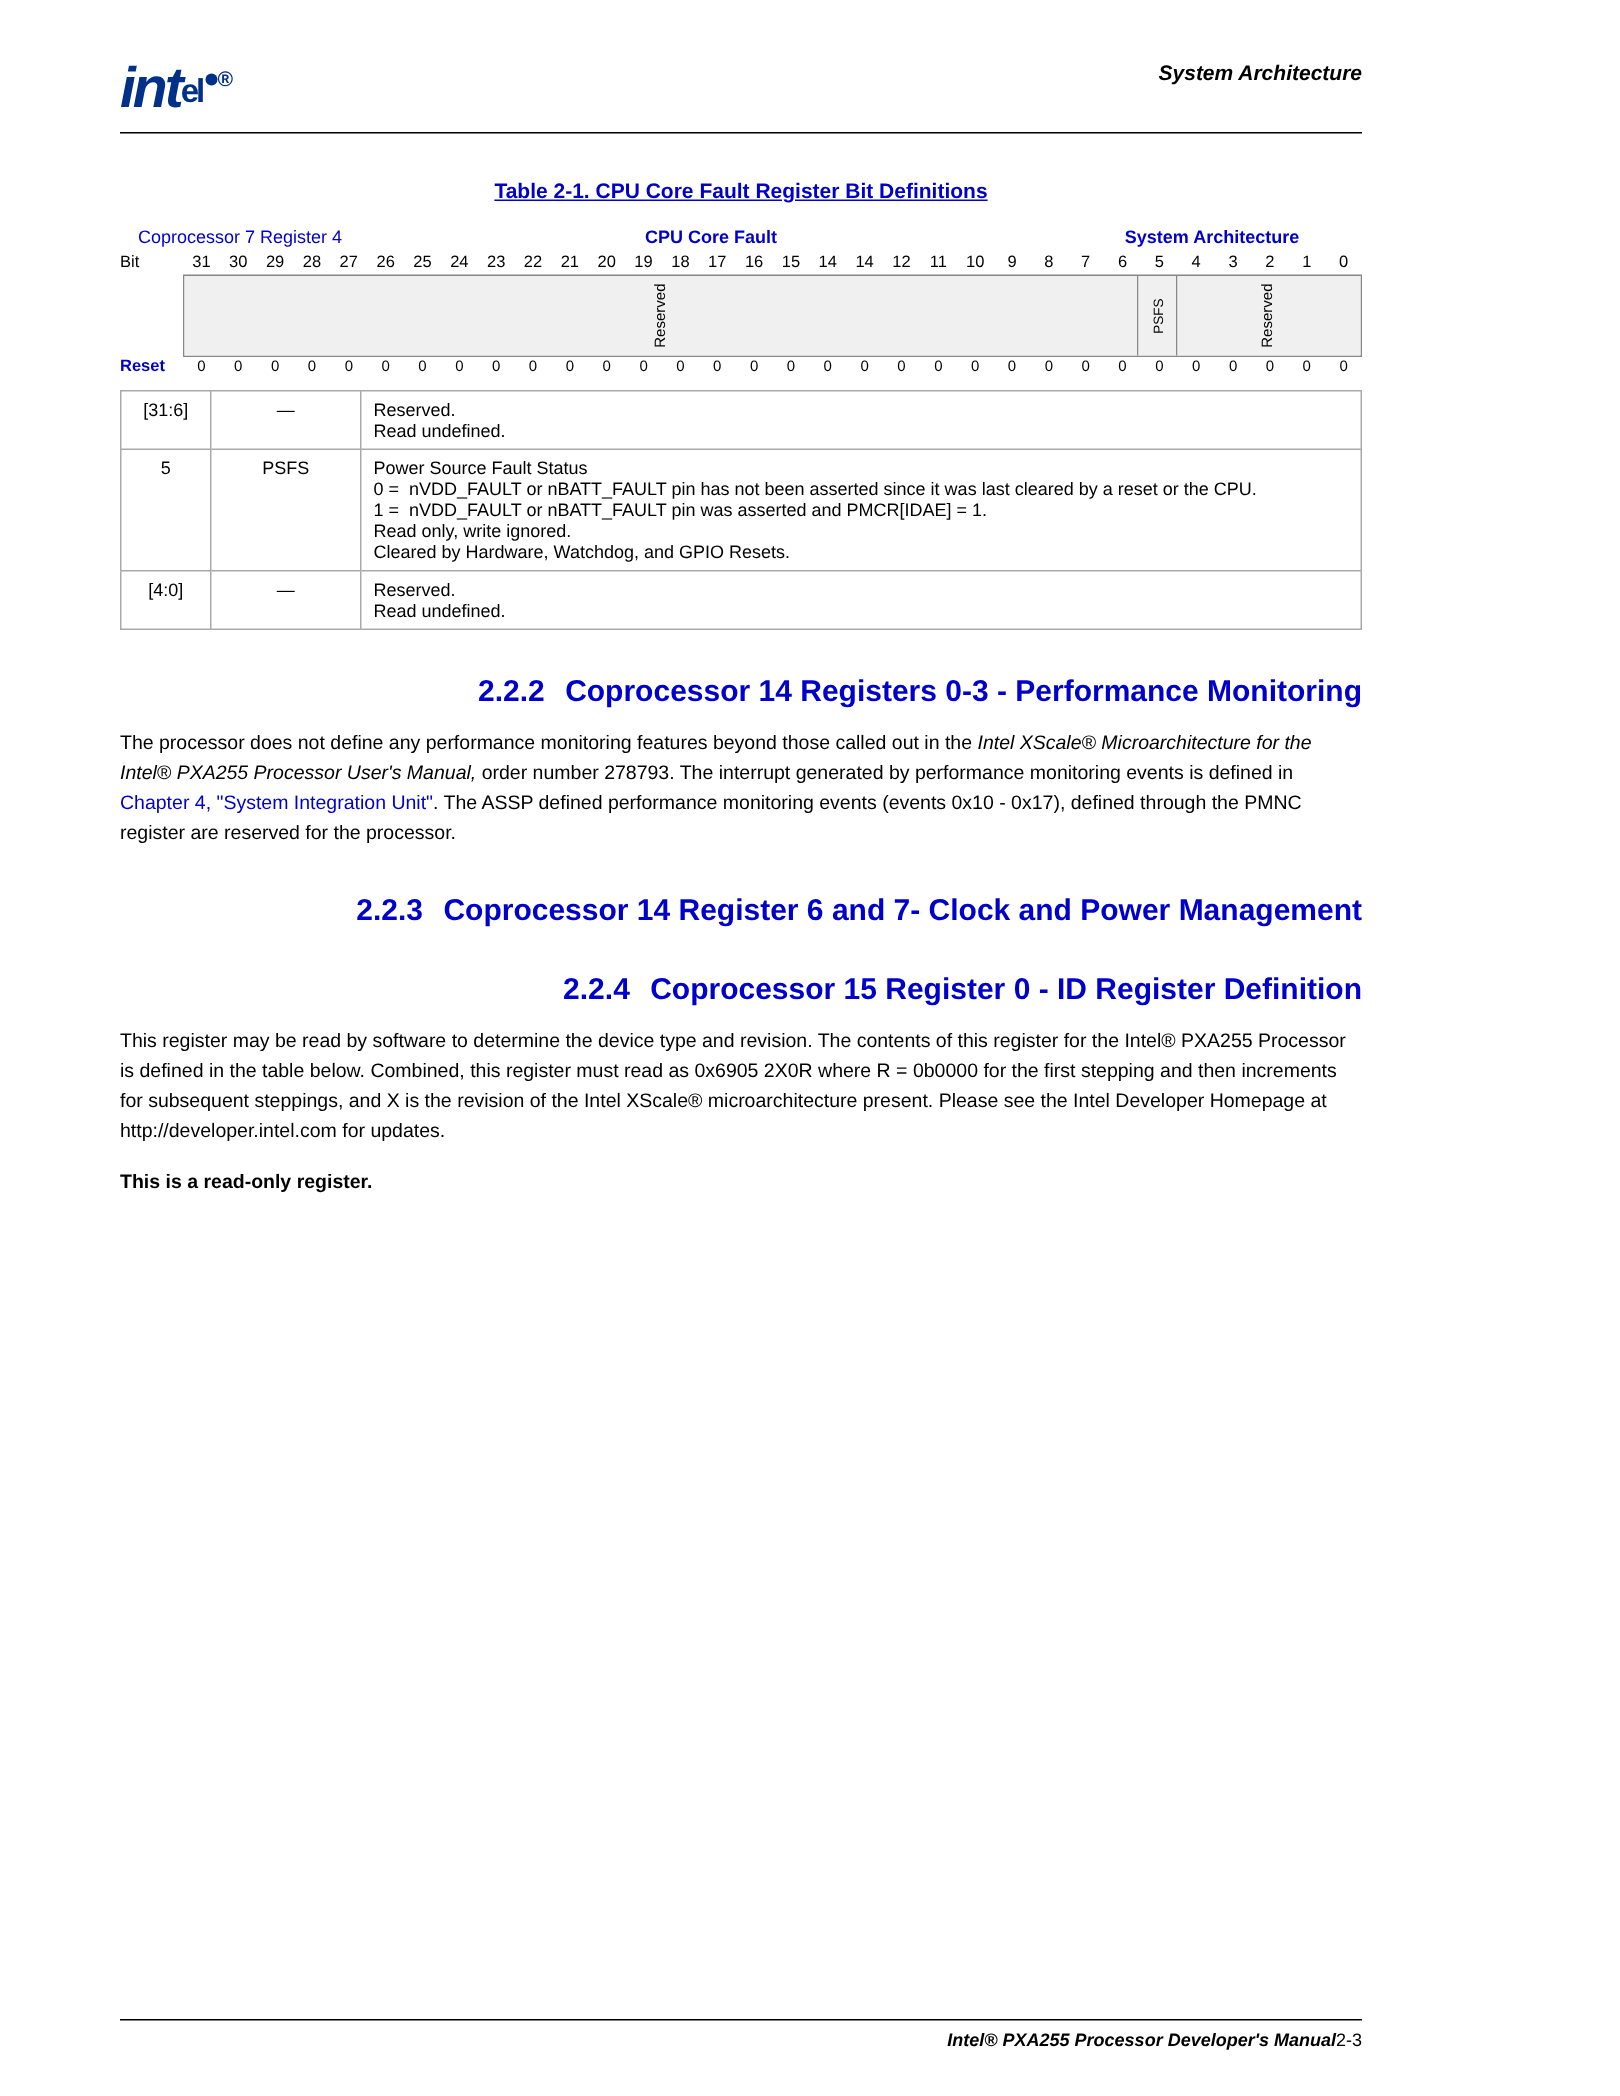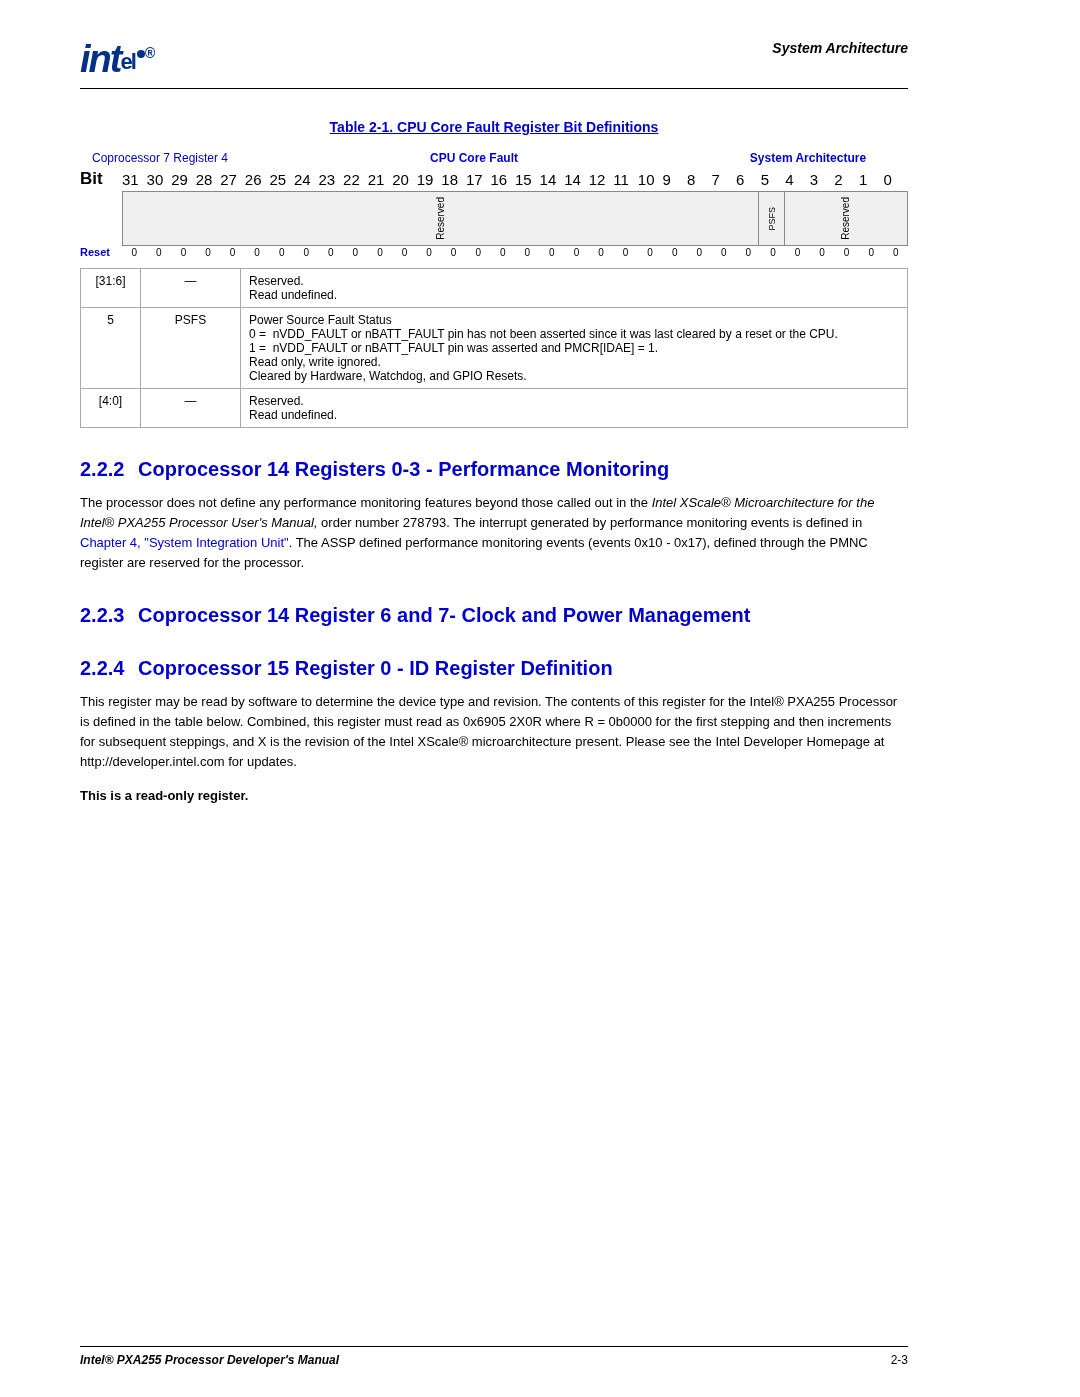--- a/index.html
+++ b/index.html
@@ -97,20 +97,21 @@
       width: auto;
     }
 
     
     .section-heading {
       color: #0000cc;
       font-weight: bold;
       font-size: 20px;
       margin-top: 30px;
       margin-bottom: 12px;
+      text-align: right;
     }
 
     .section-number {
       color: #0000cc;
       font-size: 20px;
       font-weight: bold;
       margin-right: 8px;
     }
 
     .body-text {
@@ -128,21 +129,21 @@
       color: #0000cc;
     }
 
     
     .footer {
       position: absolute;
       bottom: 30px;
       left: 80px;
       right: 80px;
       display: flex;
-      justify-content: space-between;
+      justify-content: flex-end;
       align-items: center;
       border-top: 1px solid #000;
       padding-top: 6px;
     }
 
     .footer-left {
       font-style: italic;
       font-weight: bold;
       font-size: 12px;
     }
@@ -190,34 +191,35 @@
     }
 
     
     .bit-header-row {
       display: flex;
       align-items: center;
       margin-bottom: 2px;
     }
 
     .bit-header-label {
-      font-weight: bold;
-      font-size: 17px;
+      font-weight: normal;
+      font-size: 11px;
       width: 42px;
       text-align: left;
     }
 
     .bit-numbers {
       display: flex;
       flex: 1;
     }
 
     .bit-num-cell {
       flex: 1;
-      font-size: 15px;
+      text-align: center;
+      font-size: 11px;
       color: #000;
     }
 
     .reset-row {
       display: flex;
       align-items: center;
       margin-bottom: 10px;
     }
 
     .reset-row-label {

